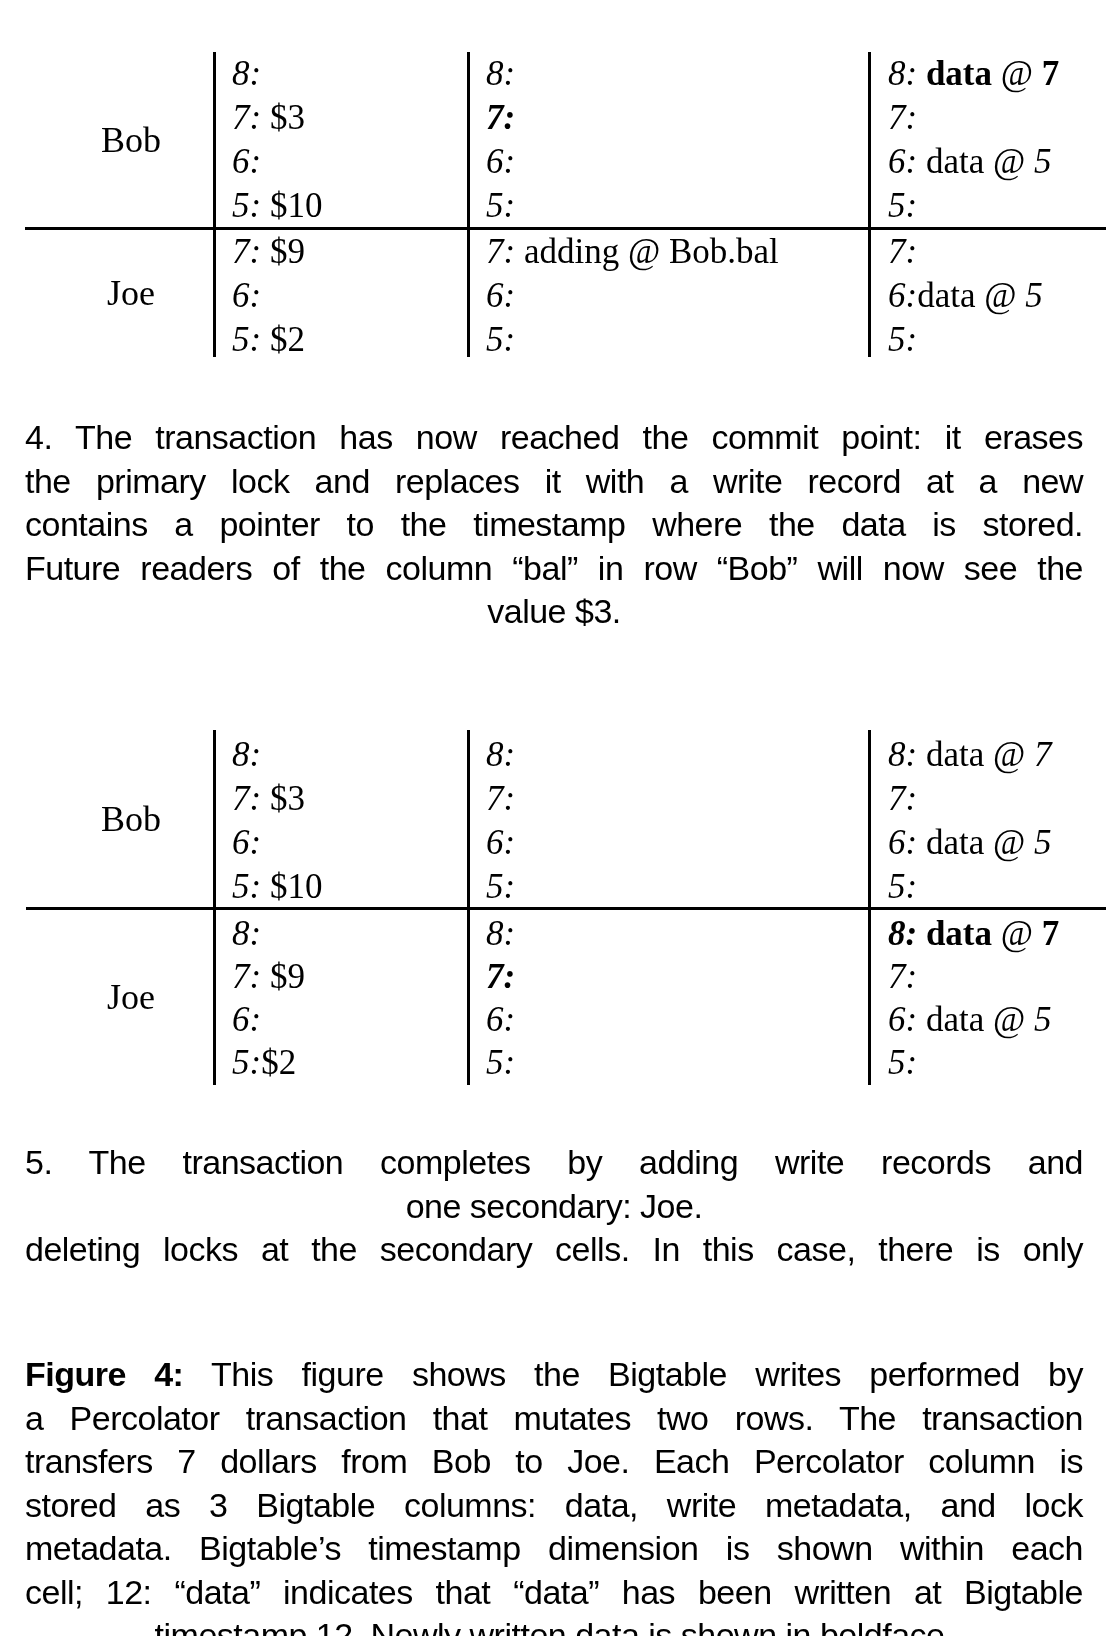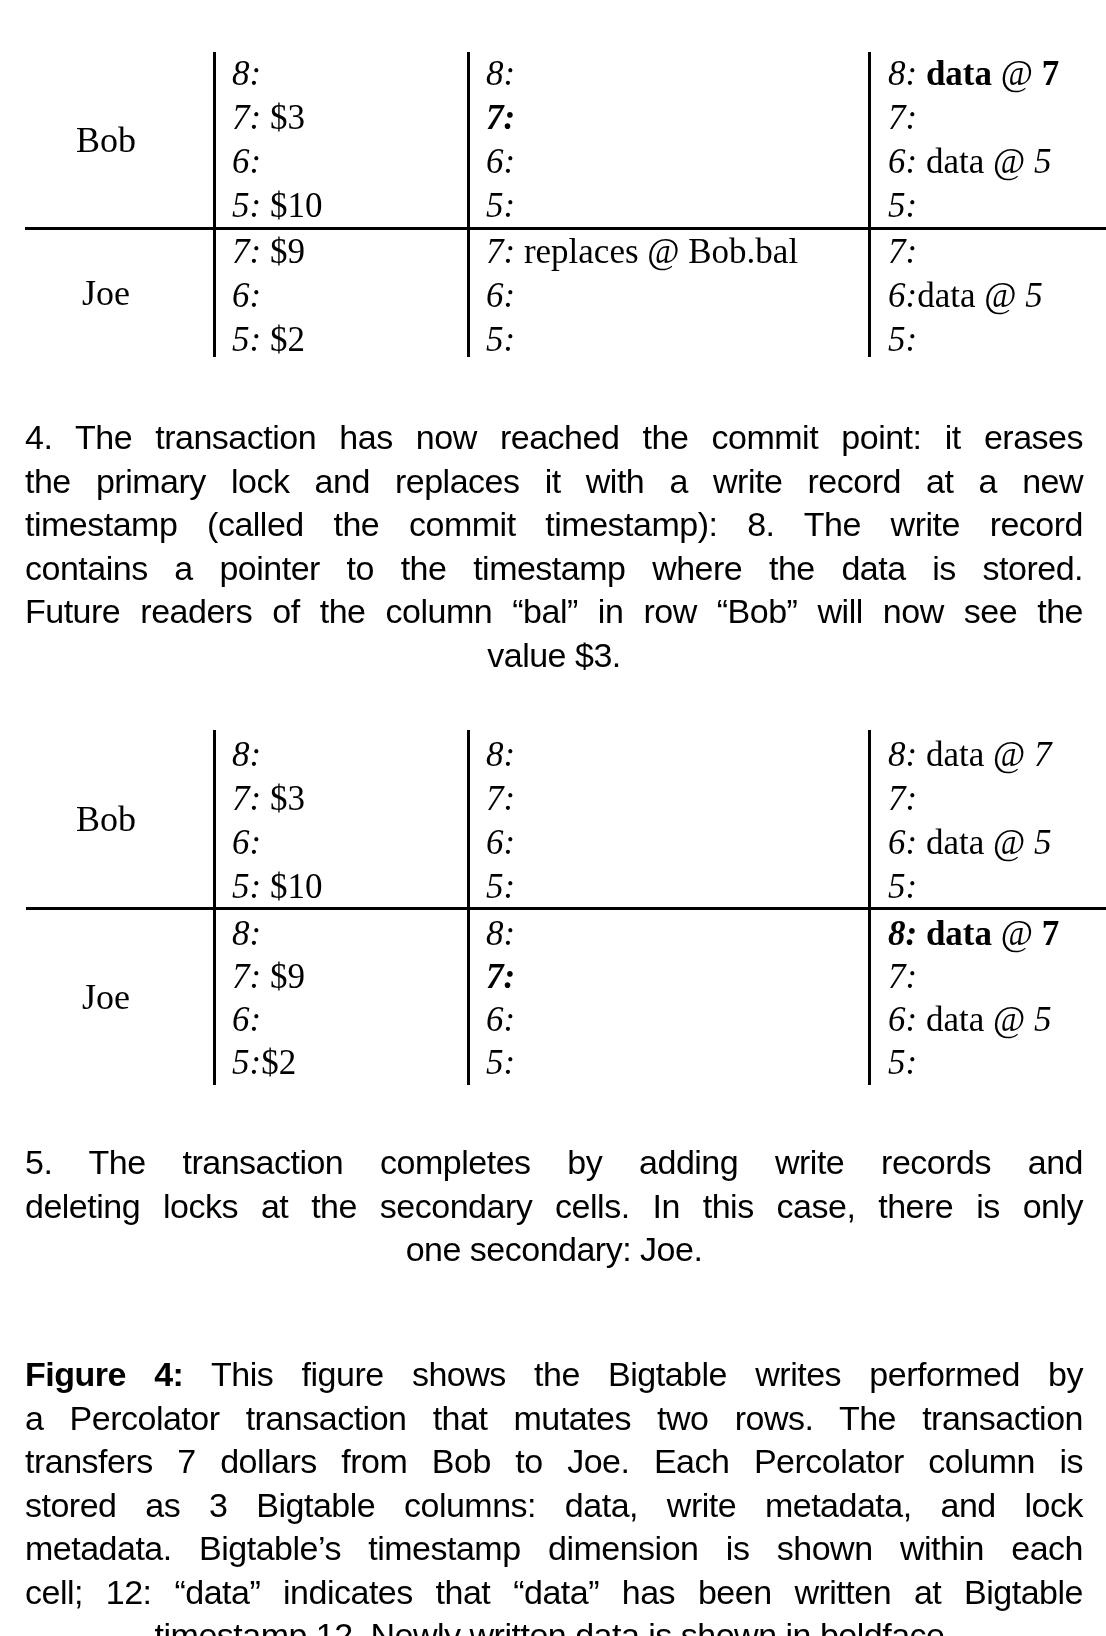--- a/index.html
+++ b/index.html
@@ -8,21 +8,21 @@
     background:#ffffff; color:#000000; overflow:hidden;
     font-family:"Liberation Serif", serif;
   }
   
   .tablewrap { position:absolute; left:0; width:1106px; }
   .vrule { position:absolute; width:3px; background:#000; top:0; }
   .hrule { position:absolute; height:3px; background:#000; }
   .row-label {
     position:absolute; left:0; width:212px;
     display:flex; align-items:center; justify-content:center;
-    font-family:"Liberation Serif", serif; font-size:36px;
+    font-family:"Liberation Serif", serif; font-size:36px;padding-left:25px;
   }
   .cell {
     position:absolute; font-family:"Liberation Serif", serif;
     font-size:35px; line-height:44px; white-space:nowrap;
   }
   .cell.tight { line-height:43px; }
   
   .para {
     position:absolute; left:25px; width:1058px;
     font-family:"Liberation Sans", sans-serif;
@@ -71,35 +71,34 @@
 
     <div class="row-label" style="top:177px; height:128px;">
       <span>Joe</span>
     </div>
     <div class="cell" style="left:232px; top:178px;">
         <div class="line"><span class="s-i">7:</span><span class="s-r"> $9</span></div>
         <div class="line"><span class="s-i">6:</span></div>
         <div class="line"><span class="s-i">5:</span><span class="s-r"> $2</span></div>
       </div>
     <div class="cell" style="left:486px; top:178px;">
-        <div class="line"><span class="s-i">7:</span><span class="s-r"> replaces @ Bob.bal</span></div>
+        <div class="line"><span class="s-i">7:</span><span class="s-r"> adding @ Bob.bal</span></div>
         <div class="line"><span class="s-i">6:</span></div>
         <div class="line"><span class="s-i">5:</span></div>
       </div>
     <div class="cell" style="left:888px; top:178px;">
         <div class="line"><span class="s-i">7:</span></div>
         <div class="line"><span class="s-i">6:</span><span class="s-r">data @ </span><span class="s-i">5</span></div>
         <div class="line"><span class="s-i">5:</span></div>
       </div>
   </div>
 
   <div class="para" style="top:395px;">
       <div class="line just"><span class="s-r">4. The transaction has now reached the commit point: it erases</span></div>
       <div class="line just"><span class="s-r">the primary lock and replaces it with a write record at a new</span></div>
-      <div class="line just"><span class="s-r">timestamp (called the commit timestamp): 8. The write record</span></div>
       <div class="line just"><span class="s-r">contains a pointer to the timestamp where the data is stored.</span></div>
       <div class="line just"><span class="s-r">Future readers of the column “bal” in row “Bob” will now see the</span></div>
       <div class="line last"><span class="s-r">value $3.</span></div>
     </div>
 
   <div class="tablewrap" style="top:730px; height:355px;">
     <div class="vrule" style="left:213px; height:355px;"></div>
     <div class="vrule" style="left:467px; height:355px;"></div>
     <div class="vrule" style="left:868px; height:355px;"></div>
     <div class="hrule" style="top:177px; left:26px; width:1080px;"></div>
@@ -144,22 +143,22 @@
     <div class="cell tight" style="left:888px; top:182px;">
         <div class="line"><span class="s-bi">8:</span><span class="s-b"> data</span><span class="s-r"> @ </span><span class="s-b">7</span></div>
         <div class="line"><span class="s-i">7:</span></div>
         <div class="line"><span class="s-i">6:</span><span class="s-r"> data @ </span><span class="s-i">5</span></div>
         <div class="line"><span class="s-i">5:</span></div>
       </div>
   </div>
 
   <div class="para" style="top:1120px;">
       <div class="line just"><span class="s-r">5. The transaction completes by adding write records and</span></div>
+      <div class="line last"><span class="s-r">one secondary: Joe.</span></div>
       <div class="line just"><span class="s-r">deleting locks at the secondary cells. In this case, there is only</span></div>
-      <div class="line last"><span class="s-r">one secondary: Joe.</span></div>
     </div>
 
   <div class="para" style="top:1332px;">
       <div class="line just"><span class="s-b">Figure 4:</span><span class="s-r"> This figure shows the Bigtable writes performed by</span></div>
       <div class="line just"><span class="s-r">a Percolator transaction that mutates two rows. The transaction</span></div>
       <div class="line just"><span class="s-r">transfers 7 dollars from Bob to Joe. Each Percolator column is</span></div>
       <div class="line just"><span class="s-r">stored as 3 Bigtable columns: data, write metadata, and lock</span></div>
       <div class="line just"><span class="s-r">metadata. Bigtable’s timestamp dimension is shown within each</span></div>
       <div class="line just"><span class="s-r">cell; 12: “data” indicates that “data” has been written at Bigtable</span></div>
       <div class="line last"><span class="s-r">timestamp 12. Newly written data is shown in boldface.</span></div>

